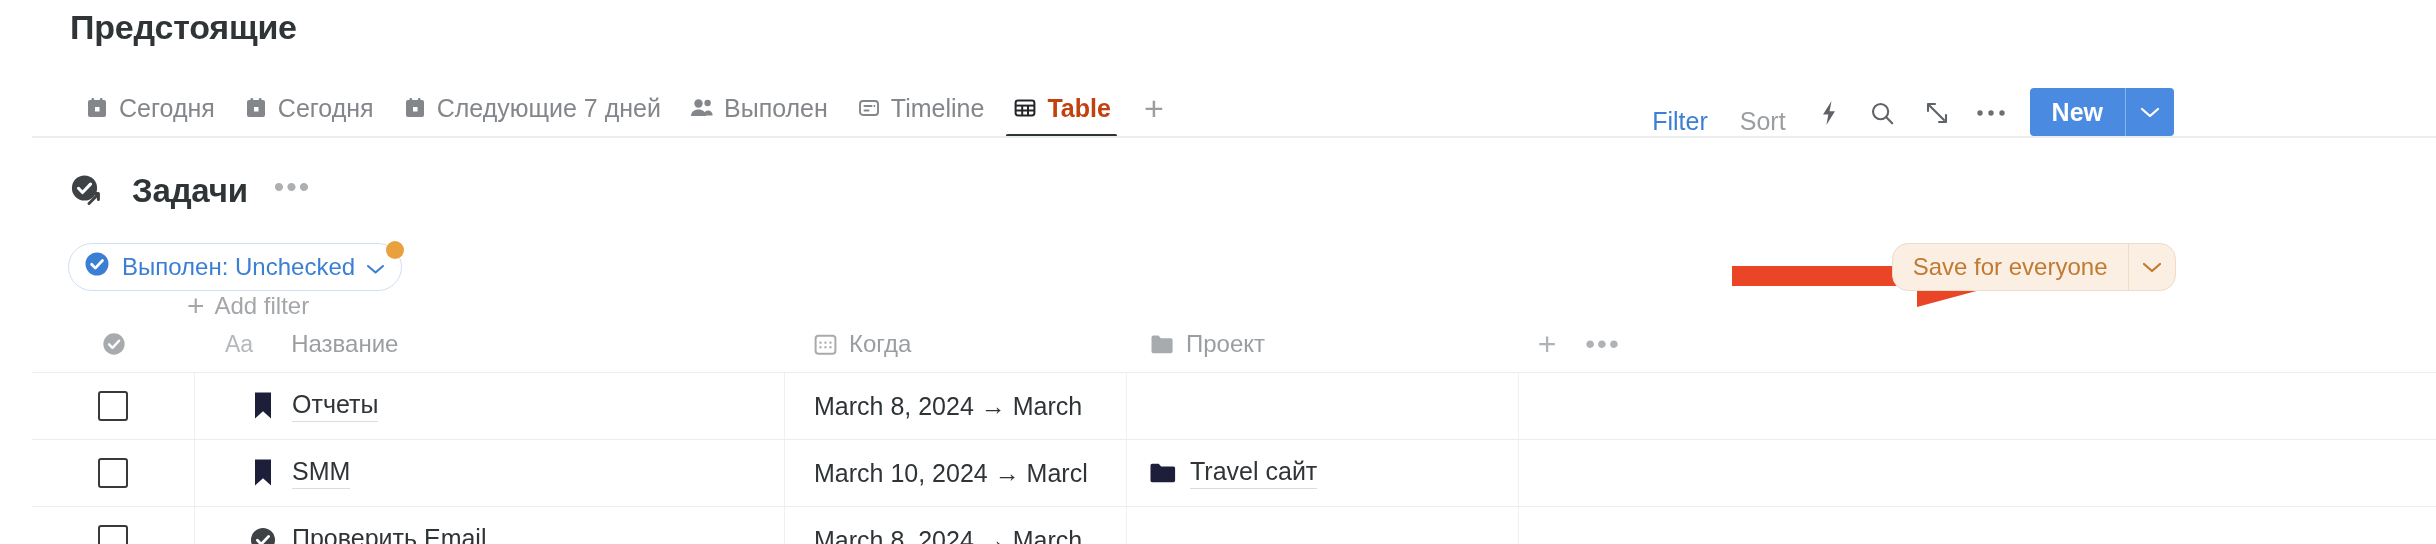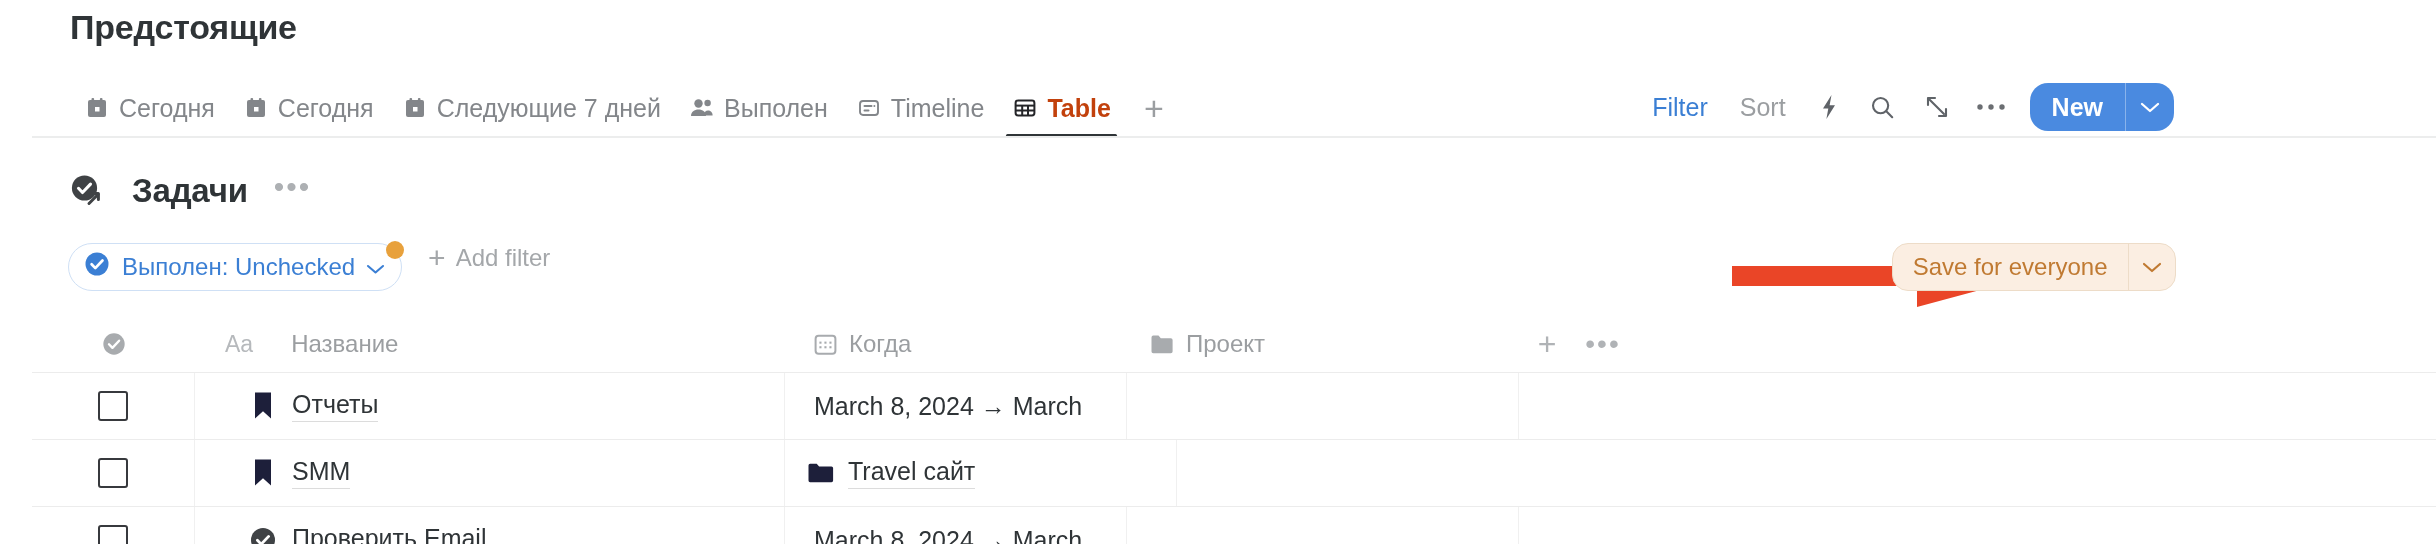--- a/index.html
+++ b/index.html
@@ -40,34 +40,34 @@
     width:46px; height:58px; display:flex; align-items:center; justify-content:center;
     color:#9b9ea1; font-size:34px; font-weight:300; cursor:pointer; margin-left:6px;
   }
   .tabbar-rule {
     position:absolute; left:0; top:136px; width:2436px; height:2px; background:#eceded;
   }
 
   
   .toolbar {
     position:absolute; right:30px; top:78px; height:58px;
-    display:flex; align-items:center; gap:0;
+    display:flex; align-items:flex-end; gap:0;
   }
   .tb-text {
     font-size:25px; padding:0 16px; cursor:pointer; white-space:nowrap;
   }
   .tb-text.blue { color:#3b7fd4; }
   .tb-text.gray { color:#9b9ea1; }
   .tb-icon {
     width:54px; height:46px; display:flex; align-items:center; justify-content:center;
     cursor:pointer; color:#5f6368;
   }
   .new-btn {
     display:flex; align-items:stretch; margin-left:12px;
-    background:#4a8ae0; border-radius:18px; overflow:hidden; cursor:pointer;
+    background:#4a8ae0; border-radius:4px; overflow:hidden; cursor:pointer;
     height:48px;
   }
   .new-btn-label {
     display:flex; align-items:center; padding:0 22px;
     color:#ffffff; font-size:25px; font-weight:600;
   }
   .new-btn-div { width:1px; background:rgba(255,255,255,0.35); }
   .new-btn-chev { display:flex; align-items:center; justify-content:center; width:48px; color:#fff; }
 
   
@@ -75,21 +75,21 @@
     position:absolute; left:36px; top:172px;
     display:flex; align-items:center; gap:26px;
   }
   .db-title-icon { width:38px; height:38px; display:flex; align-items:center; justify-content:center; }
   .db-title-text { font-size:33px; font-weight:700; color:#2f3437; letter-spacing:-0.2px; }
   .db-title-more { color:#adb0b3; font-size:30px; letter-spacing:2px; line-height:1; padding-bottom:8px; cursor:pointer; }
 
   
   .filter-row {
     position:absolute; left:36px; top:243px;
-    display:flex; align-items:flex-start;
+    display:flex; align-items:center;flex-direction:column;
   }
   .filter-chip {
     position:relative;
     display:flex; align-items:center; gap:11px;
     height:48px; padding:0 16px 0 14px;
     border:1.5px solid #cfe0f5; border-radius:26px;
     color:#3b7fd4; font-size:24px; cursor:pointer; white-space:nowrap;
   }
   .filter-chip-dot {
     position:absolute; right:-3px; top:-3px;
@@ -425,20 +425,23 @@
         <span class="checkbox"></span>
       </div>
       <div class="cell c-name">
         <span class="page-icon">
           <svg width="24" height="30" viewBox="0 0 24 30">
               <path d="M4 1.5h16v26l-8-7.2-8 7.2z" fill="#1d1f3a"></path>
             </svg>
         </span>
         <span class="cell-link">SMM</span>
       </div>
+      <div class="cell c-when">
+        <span class="cell-text">March 10, 2024 → Marcl</span>
+      </div>
       <div class="cell c-proj">
         <span class="page-icon">
           <svg width="28" height="24" viewBox="0 0 28 24">
               <path d="M1.5 4.4a1.6 1.6 0 011.6-1.6h6.6l2.4 2.7h12.4a1.6 1.6 0 011.6 1.6v12.5a1.6 1.6 0 01-1.6 1.6H3.1a1.6 1.6 0 01-1.6-1.6z" fill="#1d1f3a"></path>
             </svg>
         </span>
         <span class="cell-link">Travel сайт</span>
       </div>
       <div class="cell c-rest nobdr"></div>
     </div>

